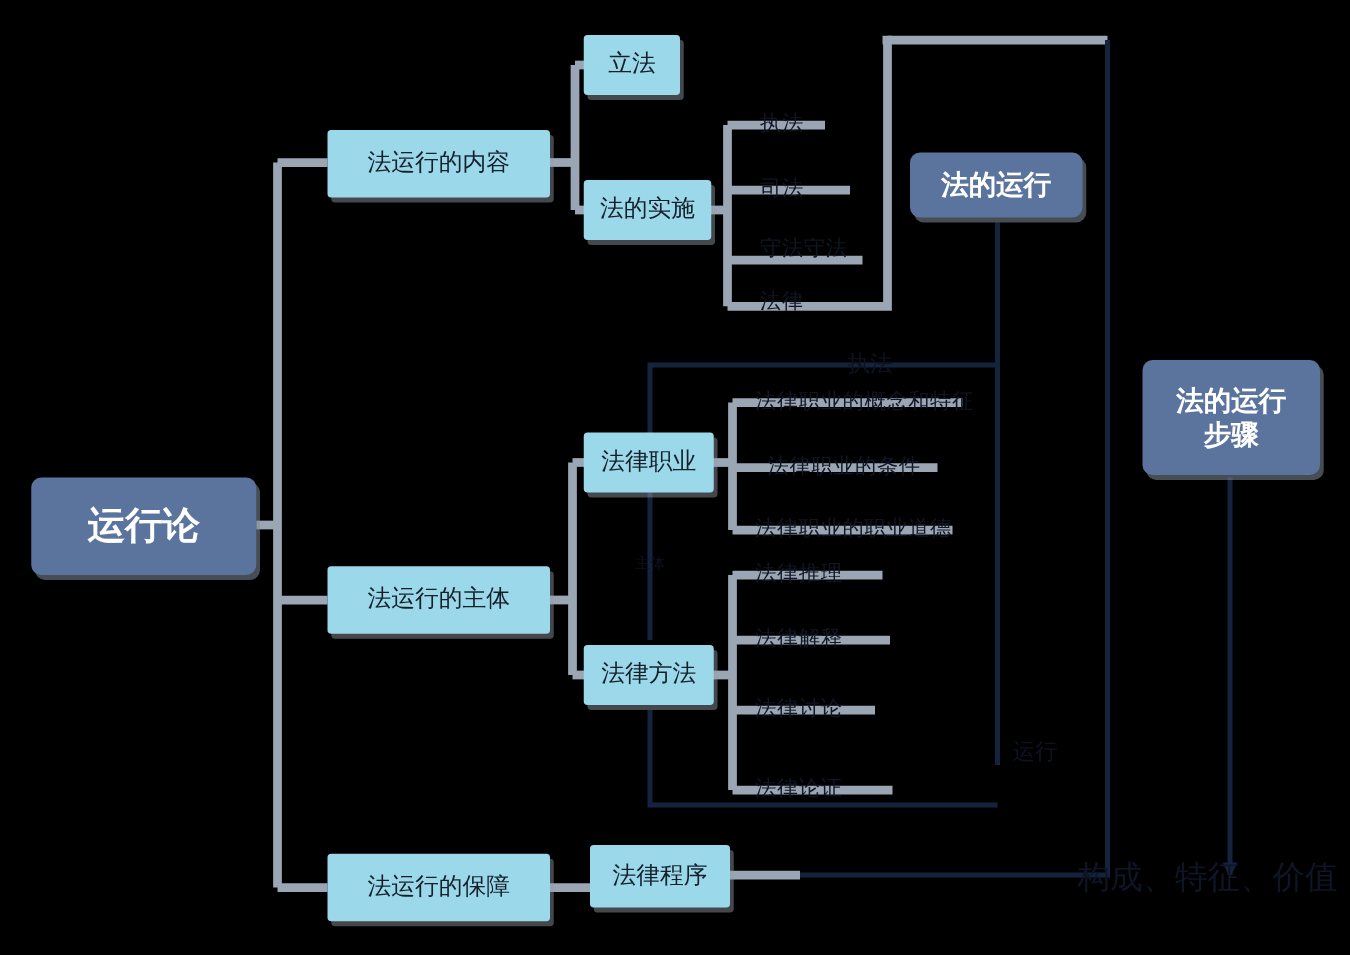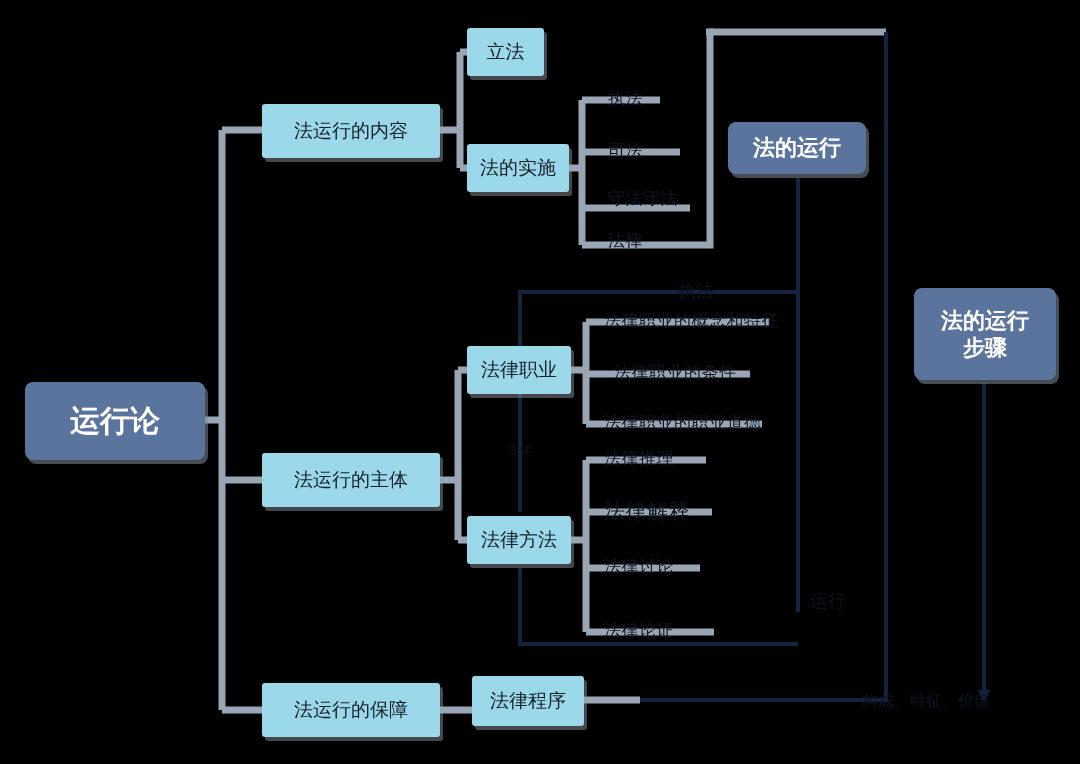--- a/index.html
+++ b/index.html
@@ -166,25 +166,25 @@
   <div class="node leaf" style="left:608px; top:86px; width:120px; height:26px; font-size:17px;">执法</div>
   <div class="node leaf" style="left:608px; top:138px; width:120px; height:26px; font-size:17px;">司法</div>
   <div class="node leaf" style="left:608px; top:186px; width:140px; height:26px; font-size:17px;">守法守法</div>
   <div class="node leaf" style="left:608px; top:228px; width:120px; height:26px; font-size:17px;">法律</div>
 
   <div class="node leaf" style="left:604px; top:308px; width:230px; height:26px; font-size:17px;">法律职业的概念和特征</div>
   <div class="node leaf" style="left:604px; top:360px; width:210px; height:26px; font-size:17px;margin-left:10px;">法律职业的条件</div>
   <div class="node leaf" style="left:604px; top:410px; width:220px; height:26px; font-size:17px;">法律职业的职业道德</div>
 
   <div class="node leaf" style="left:604px; top:446px; width:150px; height:26px; font-size:17px;">法律推理</div>
-  <div class="node leaf" style="left:604px; top:498px; width:150px; height:26px; font-size:21px;">法律解释</div>
+  <div class="node leaf" style="left:604px; top:498px; width:150px; height:26px; font-size:17px;">法律解释</div>
   <div class="node leaf" style="left:604px; top:618px; width:150px; height:26px; font-size:17px;">法律论证</div>
   <div class="node leaf" style="left:604px; top:554px; width:150px; height:26px; font-size:17px;">法律讨论</div>
 
   <div class="node edge-label" style="left:666px; top:278px; width:60px; height:26px; font-size:18px;">执法</div>
 
   <div class="node edge-label" style="left:492px; top:437px; width:56px; height:26px; font-size:12px;">主体</div>
 
   <div class="node edge-label" style="left:800px; top:588px; width:56px; height:26px; font-size:18px;">运行</div>
 
-  <div class="node dark-note" style="left:862px; top:686px; width:215px; height:30px; font-size:16px;">构成、特征、价值</div>
+  <div class="node dark-note" style="left:862px; top:686px; width:215px; height:30px; font-size:26px;">构成、特征、价值</div>
 
 </div>
 
 </body></html>

